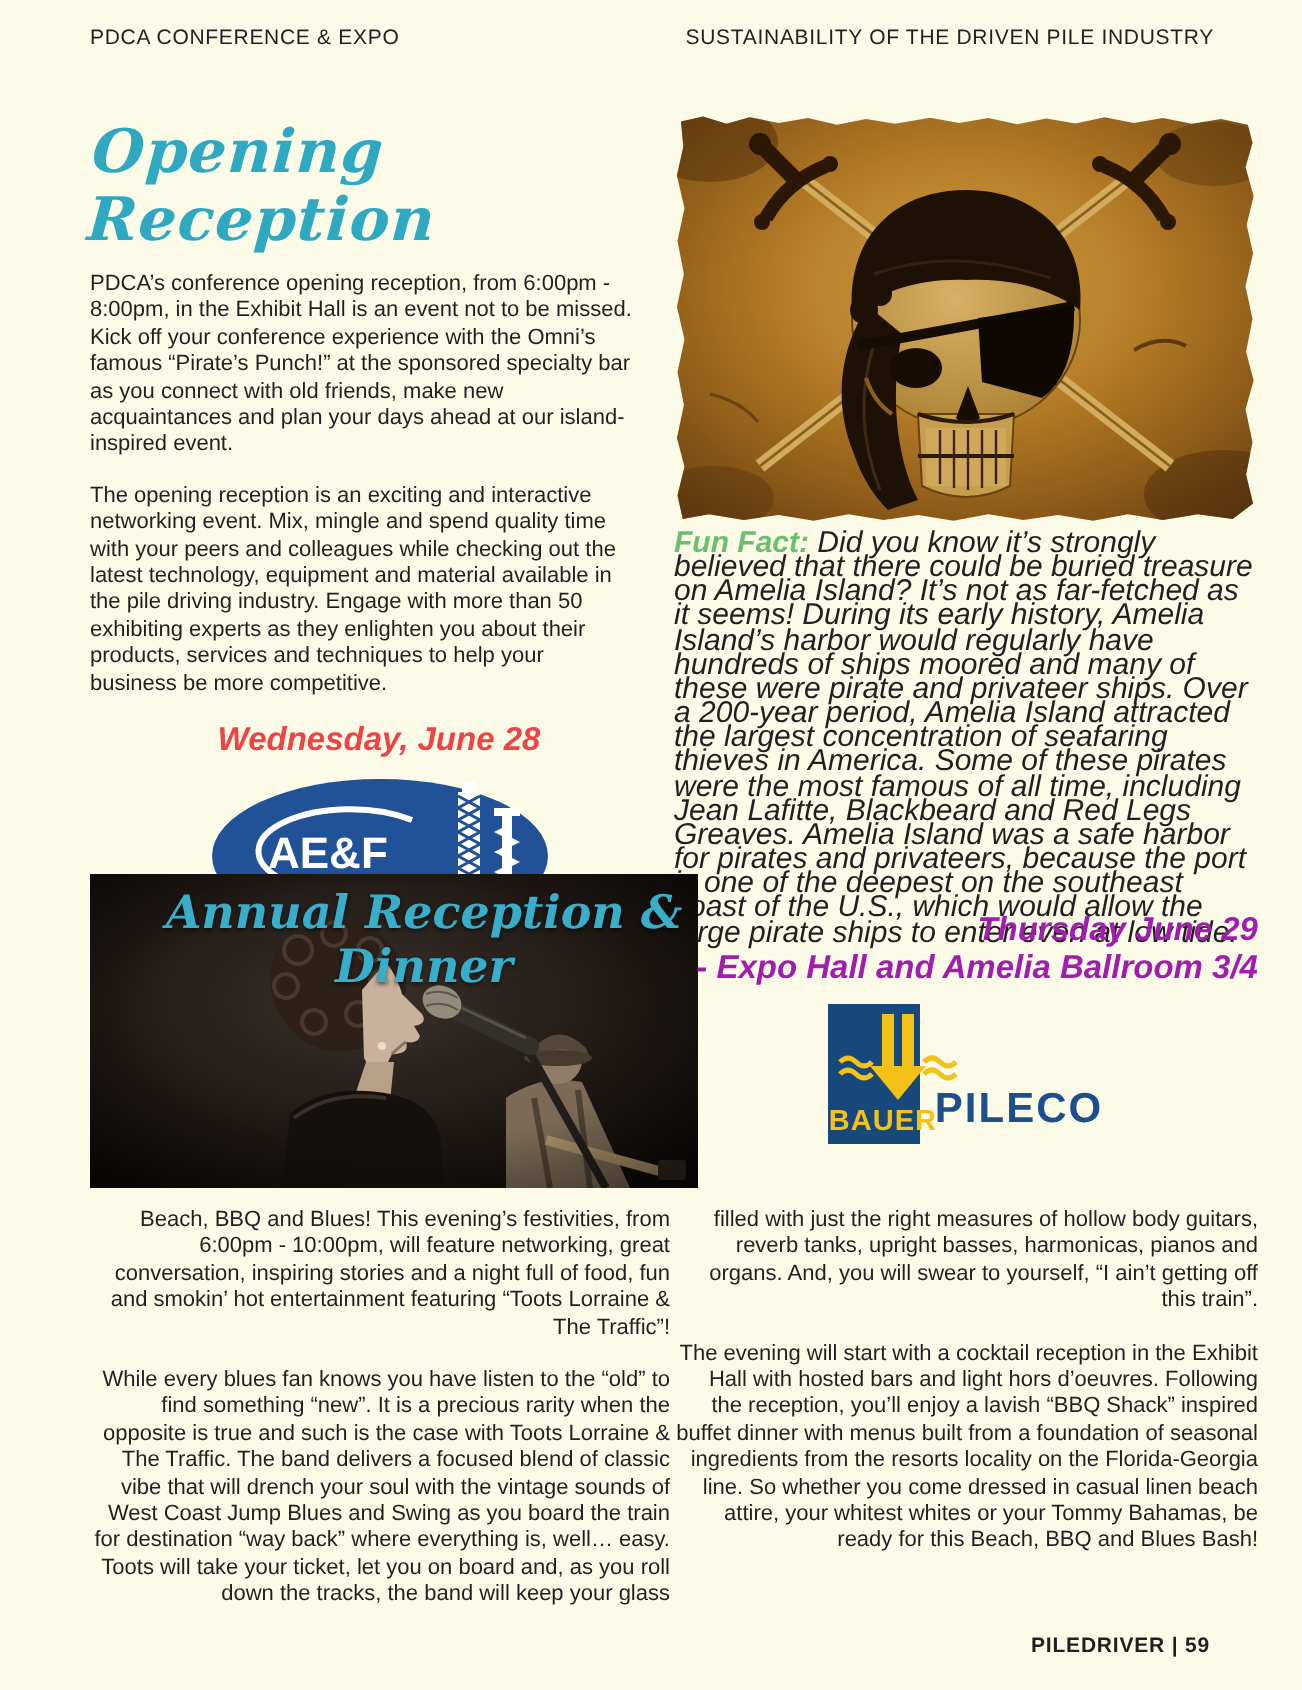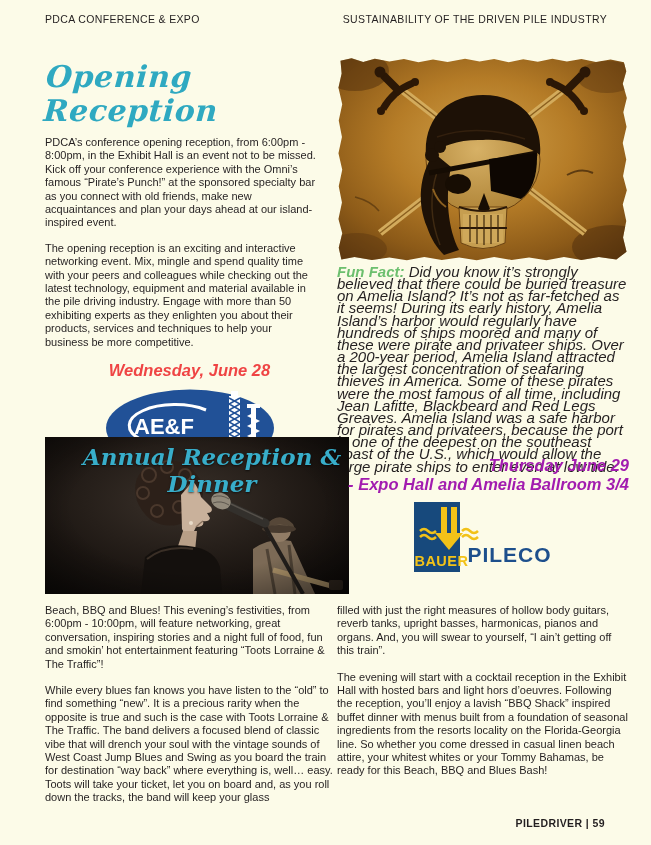--- a/index.html
+++ b/index.html
@@ -27,21 +27,21 @@
               color:#38AECA;text-shadow:0 1px 2px rgba(0,0,0,.6);transform:none;}
   .thursday{position:absolute;left:337px;top:456px;width:292px;text-align:right;color:#a21caf;
             font-weight:bold;font-style:italic;font-size:16.5px;line-height:19px;}
   .bauer-row{position:absolute;left:337px;top:502px;width:292px;display:flex;justify-content:center;
              align-items:flex-end;gap:7px;}
   .bauer-square{width:46px;height:70px;background:#17497C;position:relative;flex:0 0 auto;}
   .bauer-square svg{position:absolute;top:1px;left:0;width:70px;height:50px;}
   .bauer-word{position:absolute;bottom:3px;left:0;right:0;text-align:center;color:#F2C218;
               font-weight:bold;font-size:14.5px;letter-spacing:.5px;}
   .pileco-word{color:#1D4F8C;font-weight:bold;font-size:21px;letter-spacing:1px;padding-bottom:5px;margin-top:16px;}
-  .bcol{position:absolute;top:604px;width:290px;}
+  .bcol{position:absolute;top:604px;width:290px;text-align:right;}
   .bcol-left{left:45px;}
   .bcol-right{left:337px;width:292px;}
   .bcol p.body{margin:0 0 13px 0;}
   .footer{position:absolute;top:817px;right:46px;font-size:10.5px;font-weight:bold;letter-spacing:.4px;}
 </style>
 </head>
 <body>
 
 <div class="page">
 

